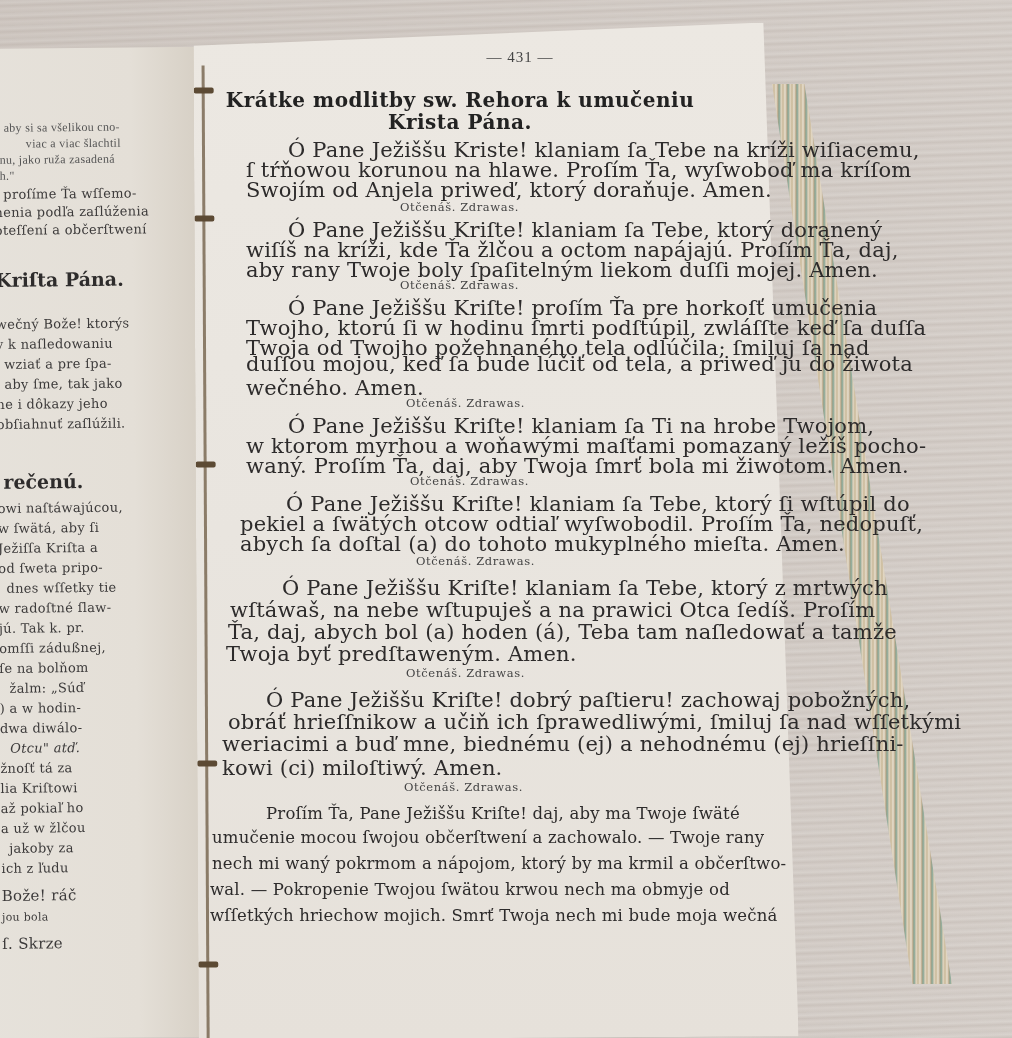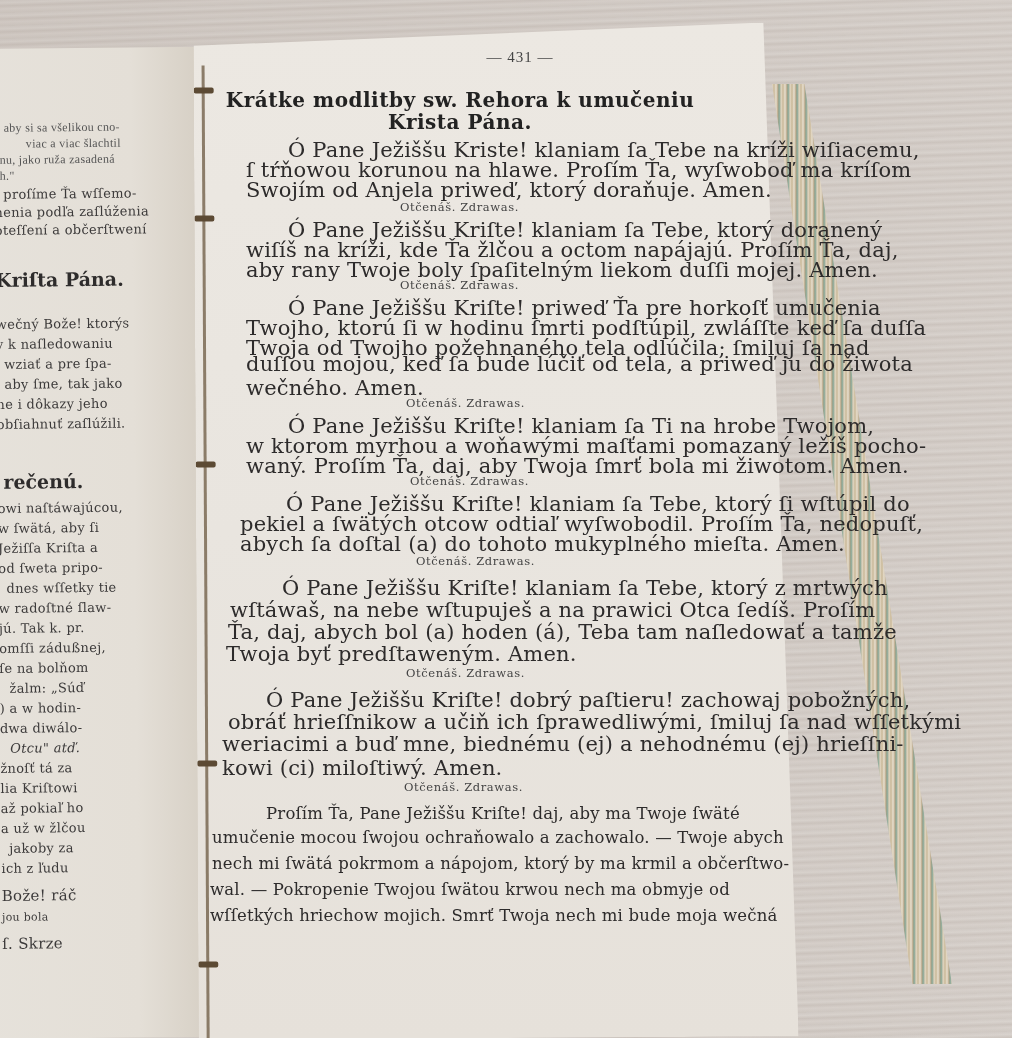--- a/index.html
+++ b/index.html
@@ -117,21 +117,21 @@
   <div class="line" style="left:78px;top:94px">Ó Pane Ježiššu Kriste! klaniam ſa Tebe na kríži wiſiacemu,</div>
   <div class="line" style="left:36px;top:114px">ſ tŕňowou korunou na hlawe. Proſím Ťa, wyſwoboď ma kríſom</div>
   <div class="line" style="left:36px;top:134px">Swojím od Anjela priweď, ktorý doraňuje. Amen.</div>
   <div class="refrain" style="left:190px;top:156px">Otčenáš. Zdrawas.</div>
 
   <div class="line" style="left:78px;top:174px">Ó Pane Ježiššu Kriſte! klaniam ſa Tebe, ktorý doranený</div>
   <div class="line" style="left:36px;top:194px">wiſíš na kríži, kde Ťa žlčou a octom napájajú. Proſím Ťa, daj,</div>
   <div class="line" style="left:36px;top:214px">aby rany Twoje boly ſpaſitelným liekom duſſi mojej. Amen.</div>
   <div class="refrain" style="left:190px;top:234px">Otčenáš. Zdrawas.</div>
 
-  <div class="line" style="left:78px;top:252px">Ó Pane Ježiššu Kriſte! priweď Ťa pre horkoſť umučenia</div>
+  <div class="line" style="left:78px;top:252px">Ó Pane Ježiššu Kriſte! proſím Ťa pre horkoſť umučenia</div>
   <div class="line" style="left:36px;top:272px">Twojho, ktorú ſi w hodinu ſmrti podſtúpil, zwláſſte keď ſa duſſa</div>
   <div class="line" style="left:36px;top:292px">Twoja od Twojho požehnaného tela odlúčila; ſmiluj ſa nad</div>
   <div class="line" style="left:36px;top:308px">duſſou mojou, keď ſa bude lúčiť od tela, a priweď ju do žiwota</div>
   <div class="line" style="left:36px;top:332px">wečného. Amen.</div>
   <div class="refrain" style="left:196px;top:352px">Otčenáš. Zdrawas.</div>
 
   <div class="line" style="left:78px;top:370px">Ó Pane Ježiššu Kriſte! klaniam ſa Ti na hrobe Twojom,</div>
   <div class="line" style="left:36px;top:390px">w ktorom myrhou a woňawými maſťami pomazaný ležíš pocho-</div>
   <div class="line" style="left:36px;top:410px">waný. Proſím Ťa, daj, aby Twoja ſmrť bola mi žiwotom. Amen.</div>
   <div class="refrain" style="left:200px;top:430px">Otčenáš. Zdrawas.</div>
@@ -147,17 +147,17 @@
   <div class="line" style="left:16px;top:598px">Twoja byť predſtaweným. Amen.</div>
   <div class="refrain" style="left:196px;top:622px">Otčenáš. Zdrawas.</div>
 
   <div class="line" style="left:56px;top:644px">Ó Pane Ježiššu Kriſte! dobrý paſtieru! zachowaj pobožných,</div>
   <div class="line" style="left:18px;top:666px">obráť hrieſſnikow a učiň ich ſprawedliwými, ſmiluj ſa nad wſſetkými</div>
   <div class="line" style="left:12px;top:688px">weriacimi a buď mne, biednému (ej) a nehodnému (ej) hrieſſni-</div>
   <div class="line" style="left:12px;top:712px">kowi (ci) miloſtiwý. Amen.</div>
   <div class="refrain" style="left:194px;top:736px">Otčenáš. Zdrawas.</div>
 
   <div class="line" style="left:56px;top:760px;font-size:16.5px">Proſím Ťa, Pane Ježiššu Kriſte! daj, aby ma Twoje ſwäté</div>
-  <div class="line" style="left:2px;top:784px;font-size:16.5px">umučenie mocou ſwojou ochraňowalo a zachowalo. — Twoje abych</div>
-  <div class="line" style="left:2px;top:810px;font-size:16.5px">nech mi ſwätá pokrmom a nápojom, ktorý by ma krmil a občerſtwo-</div>
+  <div class="line" style="left:2px;top:784px;font-size:16.5px">umučenie mocou ſwojou občerſtwení a zachowalo. — Twoje rany</div>
+  <div class="line" style="left:2px;top:810px;font-size:16.5px">nech mi waný pokrmom a nápojom, ktorý by ma krmil a občerſtwo-</div>
   <div class="line" style="left:0px;top:836px;font-size:16.5px">wal. — Pokropenie Twojou ſwätou krwou nech ma obmyje od</div>
   <div class="line" style="left:0px;top:862px;font-size:16.5px">wſſetkých hriechow mojich. Smrť Twoja nech mi bude moja wečná</div>
 </div>
 
 </body></html>

